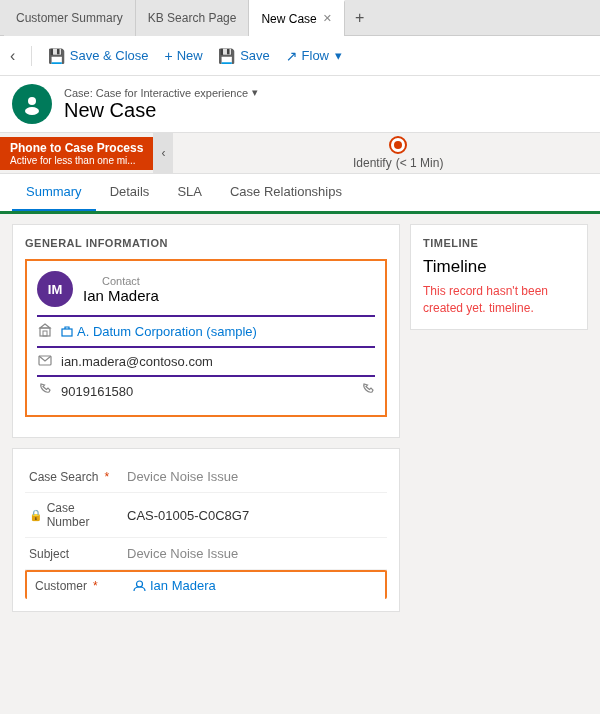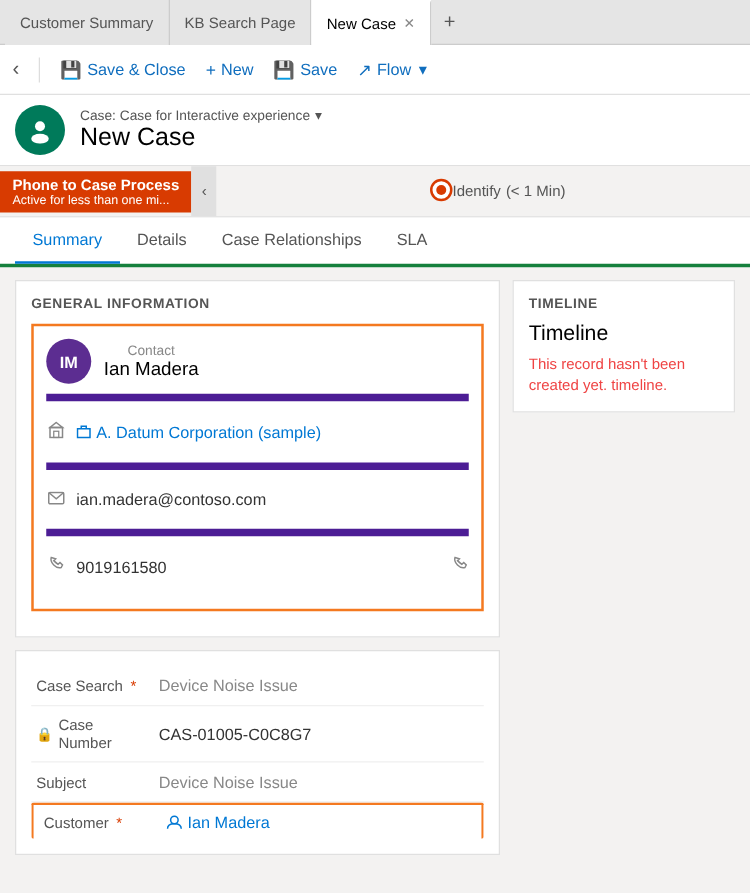--- a/index.html
+++ b/index.html
@@ -223,22 +223,22 @@
       font-weight: 600;
       flex-shrink: 0;
     }
     .contact-info { display: flex; flex-direction: column; text-align: center; }
     .contact-label { font-size: 11px; color: #888; }
     .contact-name { font-size: 15px; color: #000; font-weight: 400; }
     .contact-row {
       display: flex;
       align-items: center;
       gap: 8px;
-      padding: 16px 0;
-      border-top: 6px solid #4c1d95;
+      padding: 6px 0;
+      border-top: 2px solid #4c1d95;
       font-size: 13px;
     }
     .contact-icon { color: #888; font-size: 13px; width: 16px; text-align: center; }
     .contact-link { color: #0078d4; text-decoration: none; display: flex; align-items: center; gap: 4px; }
     .contact-row-end { margin-left: auto; color: #888; }
 
     
     .form-row {
       display: flex;
       align-items: center;
@@ -336,42 +336,42 @@
 
 <div class="process-bar">
   <div class="process-label">
     <span class="process-label-title">Phone to Case Process</span>
     <span class="process-label-sub">Active for less than one mi...</span>
   </div>
   <div class="process-collapse">
     <span>‹</span>
   </div>
   <div class="process-steps">
-    <div style="position:relative; display:flex; align-items:center;margin-left:23px;">
+    <div style="position:relative; display:flex; flex-direction:column; align-items:center;margin-left:23px;">
       <div class="process-step-circle active"></div>
       <div style="font-size:12px; color:#555; display:flex; gap:4px;">
         <span>Identify</span>
         <span>(&lt; 1 Min)</span>
       </div>
     </div>
   </div>
 </div>
 
 <div class="nav-tabs">
   <div class="nav-tab active">
     <span>Summary</span>
   </div>
   <div class="nav-tab">
     <span>Details</span>
   </div>
   <div class="nav-tab">
+    <span>SLA</span>
+  </div>
+  <div class="nav-tab">
     <span>Case Relationships</span>
-  </div>
-  <div class="nav-tab">
-    <span>SLA</span>
   </div>
 </div>
 
 <div class="main-content">
 
   <div class="left-panel">
 
     <div class="section-card">
       <div class="section-title">GENERAL INFORMATION</div>
 

